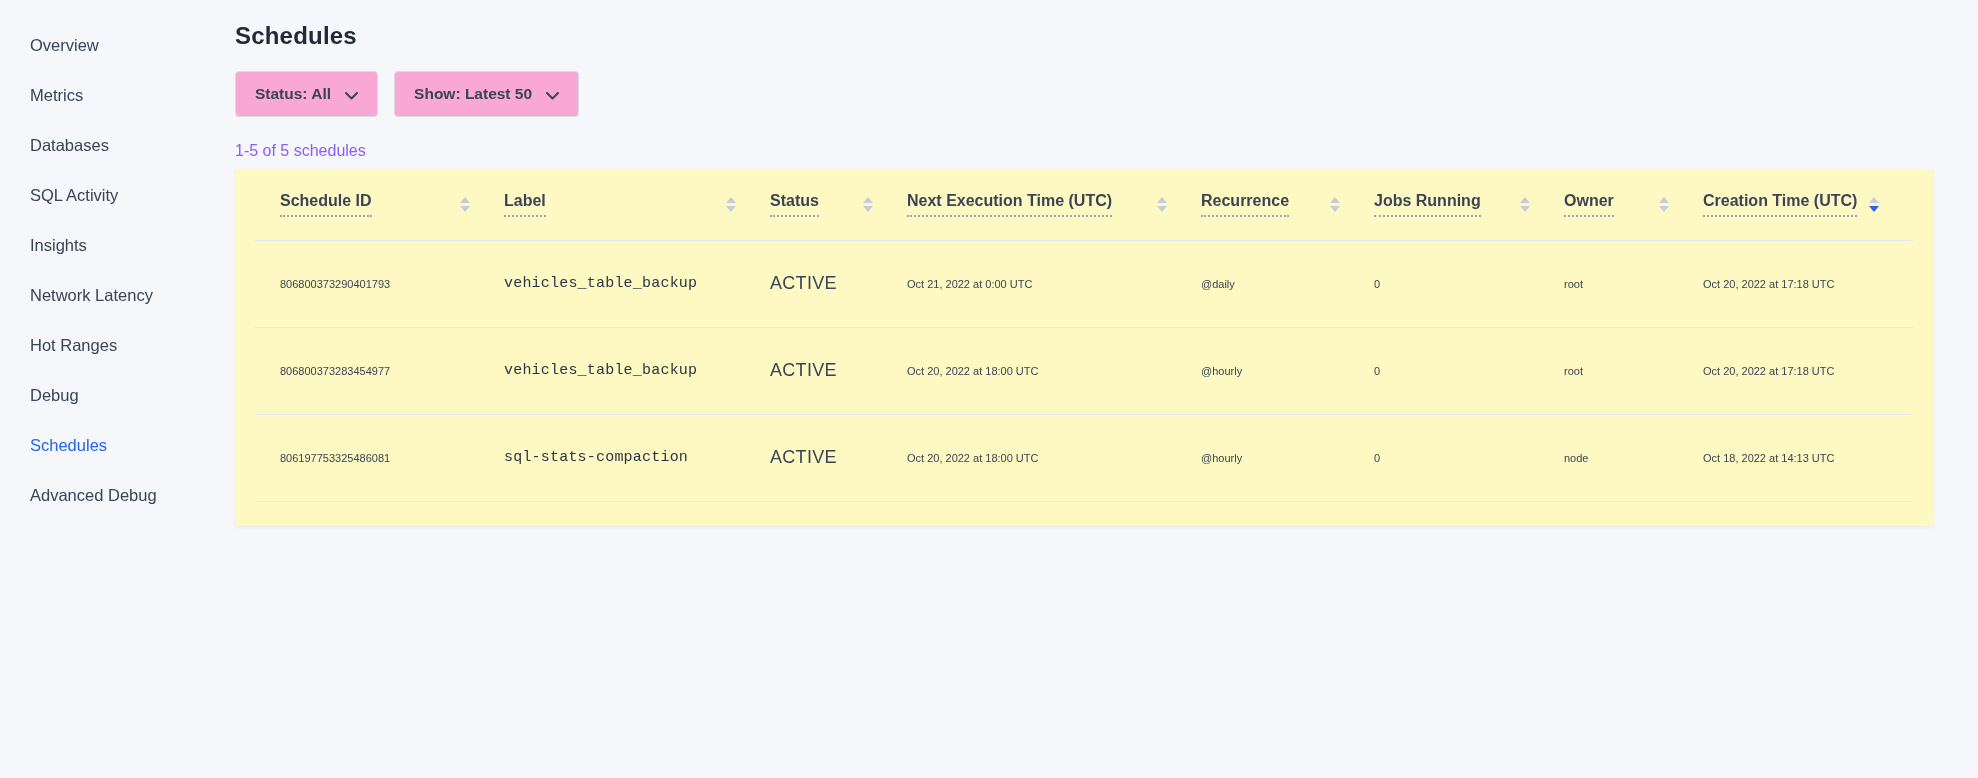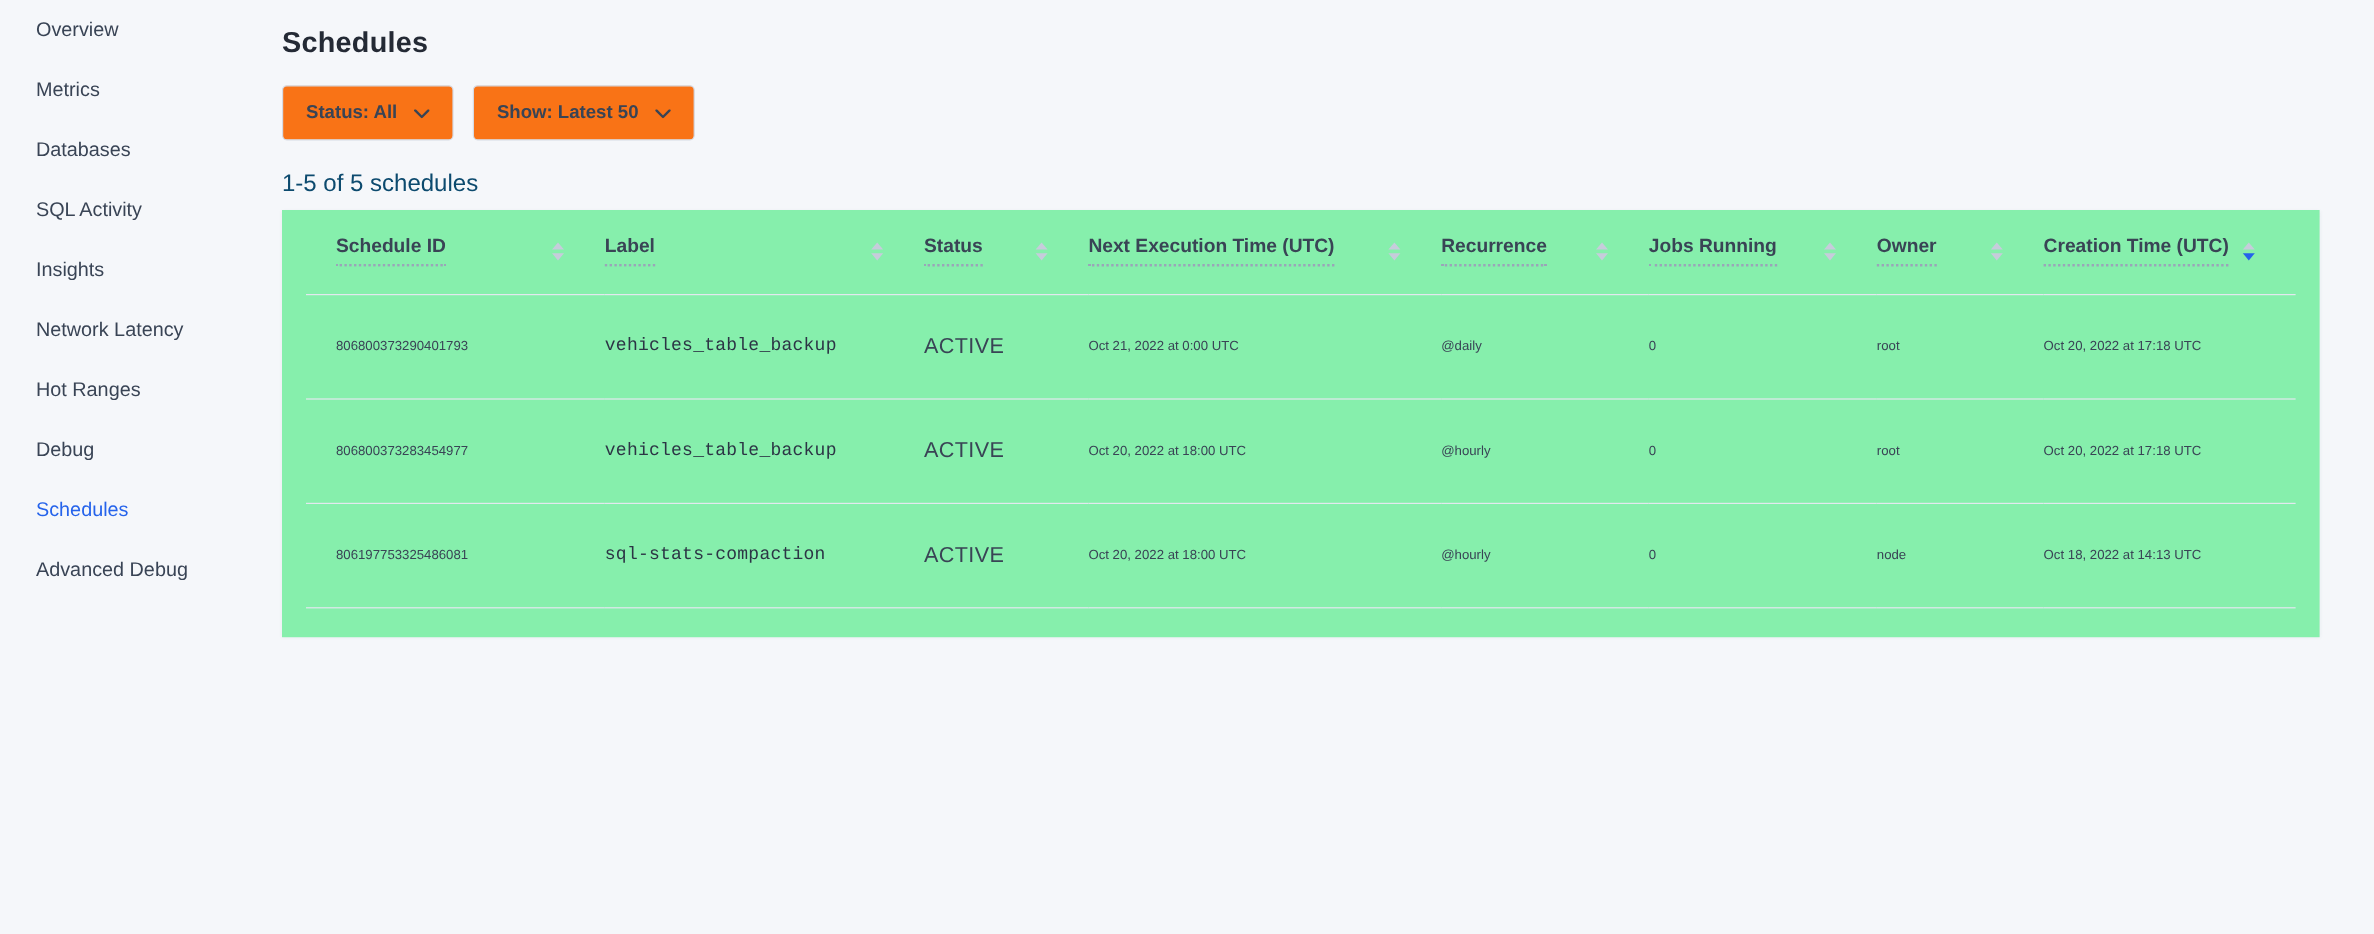--- a/index.html
+++ b/index.html
@@ -7,48 +7,49 @@
   body {
     background:#f5f7fa;
     font-family:"Liberation Sans", sans-serif;
     color:#394455;
     overflow:hidden;
     position:relative;
   }
   
   .sidebar {
     position:absolute; left:0; top:0; bottom:0; width:195px;
+    padding-top:20px;
   }
   .nav-item {
     height:50px; display:flex; align-items:center;
     padding-left:30px; font-size:16.5px; color:#394455;
     cursor:pointer; white-space:nowrap;
   }
   .nav-item.active { color:#2563eb; }
   
   .main { position:absolute; left:235px; top:0; right:0; }
   .page-title {
     margin-top:22px; font-size:24px; font-weight:700; color:#242a35;
     letter-spacing:.2px;
   }
   .filters { margin-top:21px; display:flex; gap:16px; }
   .dropdown-btn {
     display:inline-flex; align-items:center; gap:14px;
     height:46px; padding:0 19px;
-    background:#f97316; border:1px solid #d6dbe4; border-radius:4px;
+    background:#f9a8d4; border:1px solid #d6dbe4; border-radius:4px;
     font-family:"Liberation Sans", sans-serif;
     font-size:15.5px; font-weight:700; color:#394455;
     cursor:pointer;
   }
   .chevron { display:inline-block; margin-top:2px; }
-  .results-count { margin-top:25px; font-size:20px; color:#0c4a6e; }
+  .results-count { margin-top:25px; font-size:16px; color:#8b5cf6; }
   
   .card {
     margin-top:10px; width:1698px;
-    background:#86efac;
+    background:#fef9c3;
     box-shadow:0 1px 3px rgba(56,76,108,0.08);
     padding:0 20px 24px 20px;
   }
   table { width:100%; border-collapse:collapse; table-layout:fixed; }
   th {
     height:70px; text-align:left; vertical-align:middle;
     font-size:16px; font-weight:700; color:#394455;
     border-bottom:1px solid #e3e8ef;
     padding-right:34px; cursor:pointer;
   }

